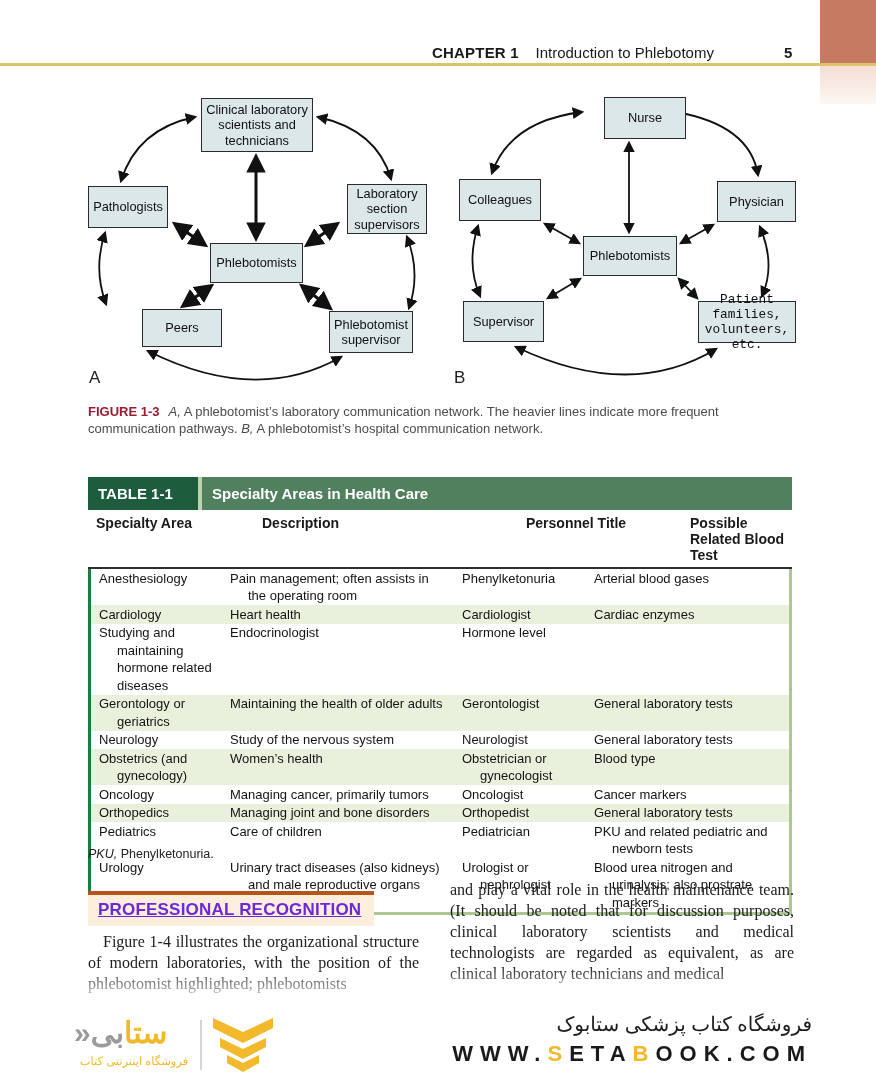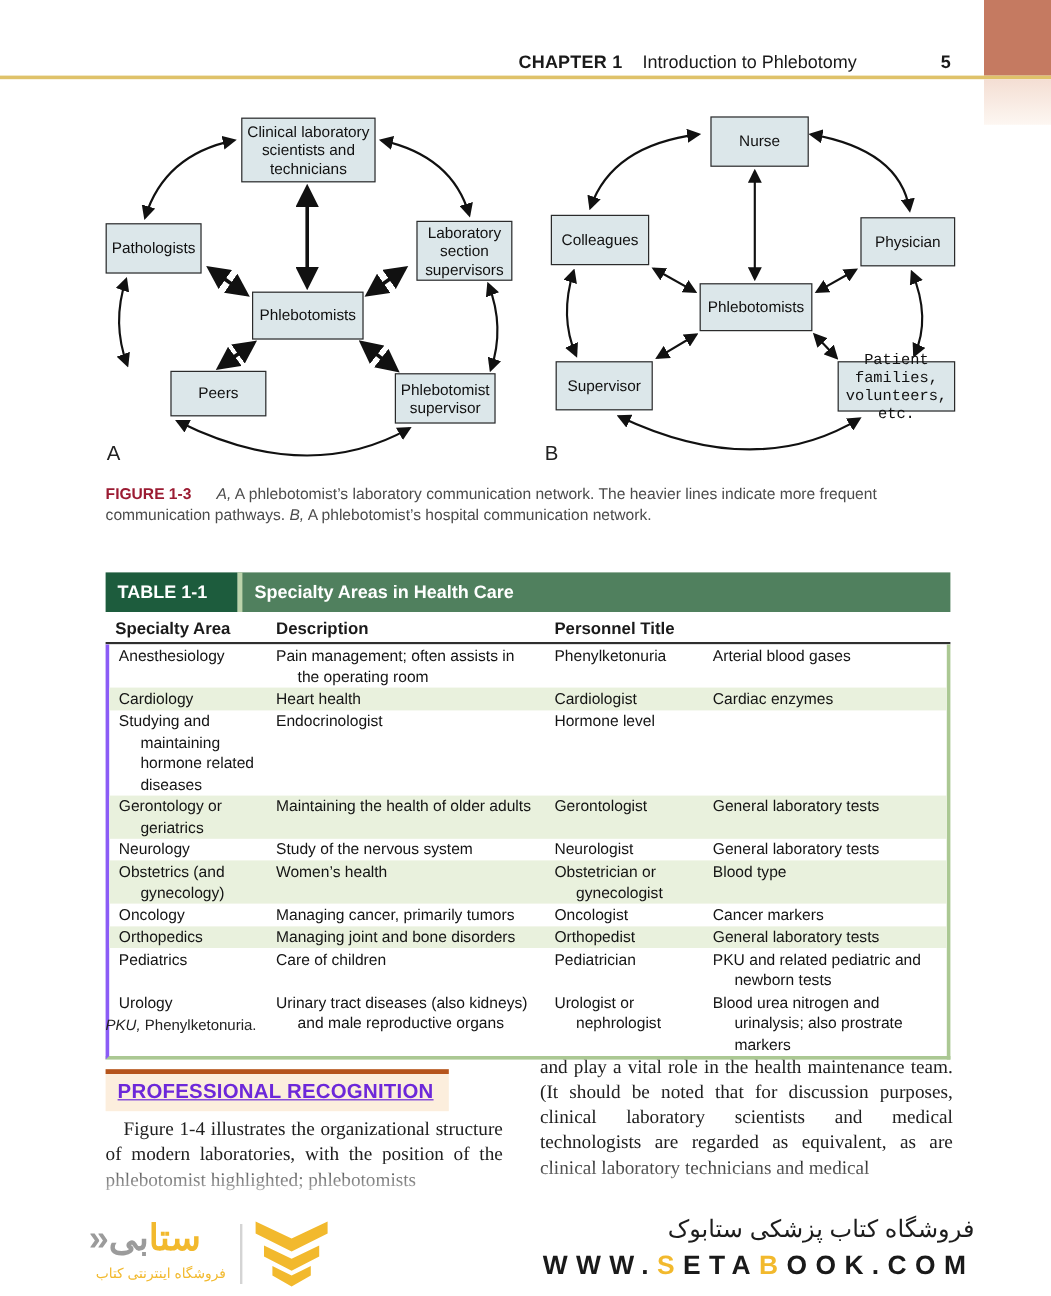--- a/index.html
+++ b/index.html
@@ -18,32 +18,32 @@
   
   .diagram{width:370px;height:320px;}
   .dbox{position:absolute;background:#dce7ea;border:1.6px solid #2b2b2b;display:flex;
         align-items:center;justify-content:center;text-align:center;
         font-size:12.8px;line-height:1.18;color:#111;padding:1px 3px;box-sizing:border-box;}
   .dlabel{position:absolute;font-size:17px;color:#222;}
   .arrows{position:absolute;left:0;top:0;}
 
   
   .figcap{left:88px;top:403px;width:706px;font-size:13px;line-height:17px;color:#4c4c4c;}
-  .figlabel{color:#9b1b32;font-weight:bold;font-stretch:condensed;margin-right:21px;}
+  .figlabel{color:#9b1b32;font-weight:bold;font-stretch:condensed;margin-right:9px;}
   .it{font-style:italic;}
 
   
   .tbl{left:88px;top:477px;width:704px;}
   .tbl-bar{display:flex;height:33px;font-weight:bold;color:#fff;font-size:15px;}
   .tbl-bar .lbl{background:#1d5c3d;width:110px;display:flex;align-items:center;padding-left:10px;box-sizing:border-box;text-align:center;}
   .tbl-bar .ttl{background:#50805e;flex:1;display:flex;align-items:center;padding-left:10px;border-left:4px solid #bcd3ab;}
   .thead{display:grid;grid-template-columns:134px 232px 132px 1fr;background:#fff;
-         font-weight:bold;font-size:14px;border-bottom:2px solid #2f2f2f;}
+         font-weight:bold;font-size:14px;border-bottom:2px solid #2f2f2f;gap:32px;}
   .thead div{padding:5px 4px 4px 8px;}
-  .tbody{border-left:3px solid #8b5cf6;border-right:3px solid #abc893;border-bottom:3px solid #abc893;background:#fff;}
+  .tbody{border-left:3px solid #15803d;border-right:3px solid #abc893;border-bottom:3px solid #abc893;background:#fff;}
   .trow{display:grid;grid-template-columns:131px 232px 132px 1fr;}
   .trow.alt{background:#e9f1dd;}
   .tcell{font-size:13px;line-height:17.5px;padding:.5px 6px .5px 26px;text-indent:-18px;color:#141414;}
   .tfoot{left:88px;top:847px;font-size:12.5px;color:#222;}
 
   
   .sechead{left:88px;top:891px;width:286px;border-top:4px solid #b5541c;background:#fceedd;
            box-sizing:border-box;padding:5px 4px 6px 10px;font-size:17px;font-weight:bold;
            color:#6d28d9;letter-spacing:.2px;text-decoration:underline;}
 
@@ -121,21 +121,21 @@
         <path d="M38,141 Q26,179 40,211"></path>
         <path d="M320,142 Q336,180 322,211"></path>
         <path d="M76,262 Q190,316 276,264"></path>
         <path d="M189,58 L189,147"></path>
         <path d="M105,139 L139,158"></path>
         <path d="M273,140 L241,158"></path>
         <path d="M108,213 L140,194"></path>
         <path d="M257,213 L239,194"></path>
       </g>
     </svg>
-    <div class="dbox" style="left:152px;top:12px;width:82px;height:42px;">Nurse</div>
+    <div class="dbox" style="left:164px;top:12px;width:82px;height:42px;">Nurse</div>
     <div class="dbox" style="left:19px;top:94px;width:82px;height:42px;">Colleagues</div>
     <div class="dbox" style="left:277px;top:96px;width:79px;height:41px;">Physician</div>
     <div class="dbox" style="left:143px;top:151px;width:94px;height:40px;">Phlebotomists</div>
     <div class="dbox" style="left:23px;top:216px;width:81px;height:41px;">Supervisor</div>
     <div class="dbox" style="left:258px;top:216px;width:98px;height:42px;font-family:Liberation Mono, monospace;">Patient families, volunteers, etc.</div>
     <div class="dlabel" style="left:14px;top:283px;">B</div>
   </div>
 
   <div class="abs figcap">
     <span class="figlabel">FIGURE 1-3</span><span><span class="it">A,</span><span> A phlebotomist’s laboratory communication network. The heavier lines indicate more frequent communication pathways. </span><span class="it">B,</span><span> A phlebotomist’s hospital communication network.</span></span>
@@ -143,20 +143,21 @@
 
   <div class="abs tbl">
     <div class="tbl-bar">
       <div class="lbl">TABLE 1-1</div>
       <div class="ttl">Specialty Areas in Health Care</div>
     </div>
     <div class="thead">
       <div>Specialty Area</div>
       <div>Description</div>
       <div>Personnel Title</div>
+      <div>Possible Related Blood Test</div>
     </div>
     <div class="tbody">
         <div class="trow">
           <div class="tcell">Anesthesiology</div>
           <div class="tcell">Pain management; often assists in the operating room</div>
           <div class="tcell">Phenylketonuria</div>
           <div class="tcell">Arterial blood gases</div>
         </div>
         <div class="trow alt">
           <div class="tcell">Cardiology</div>

